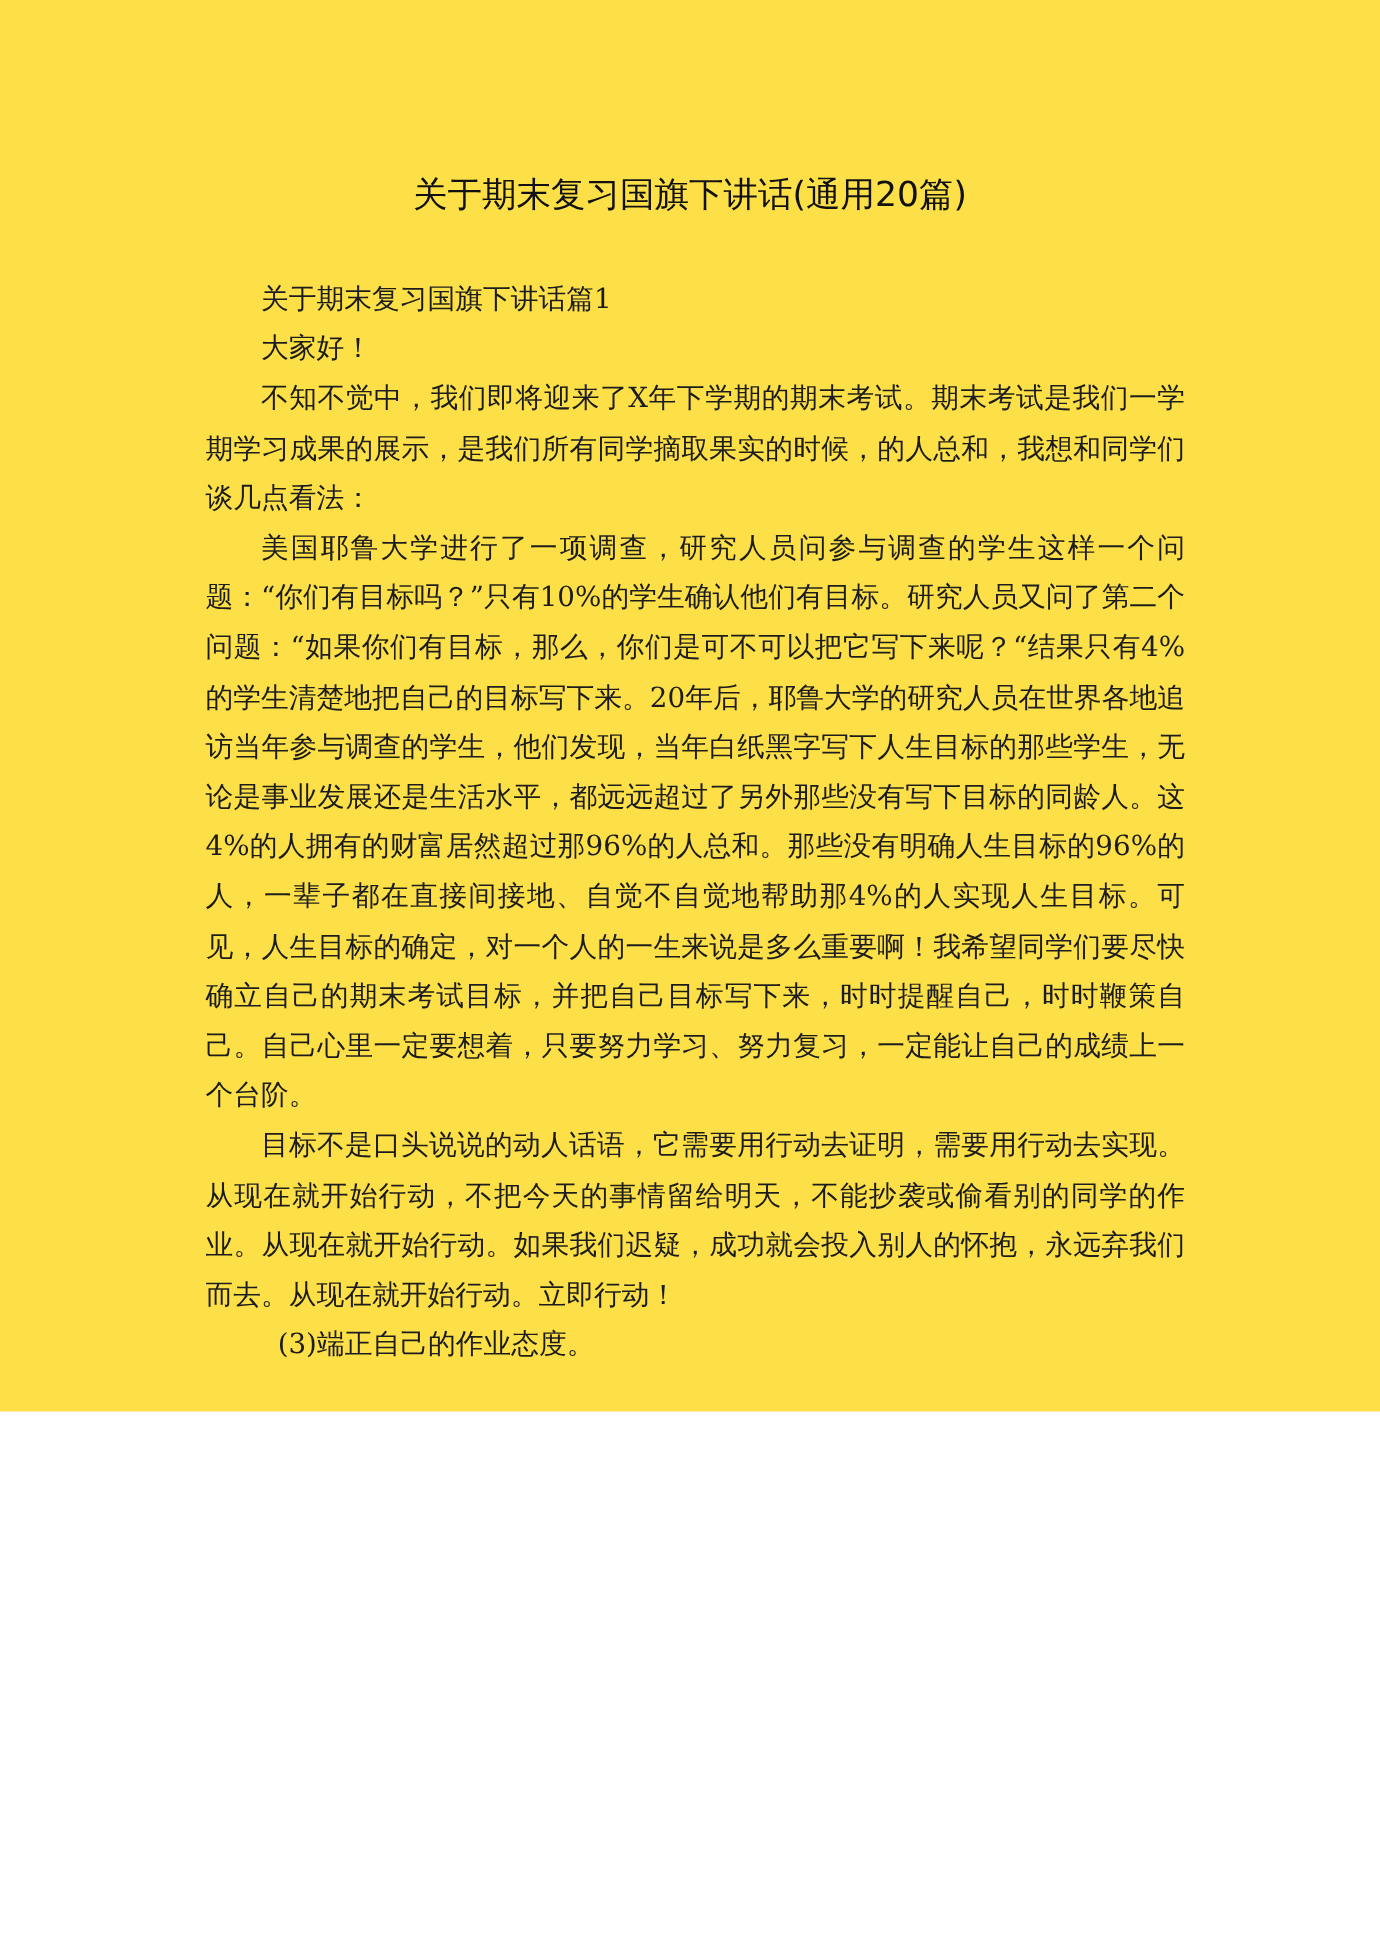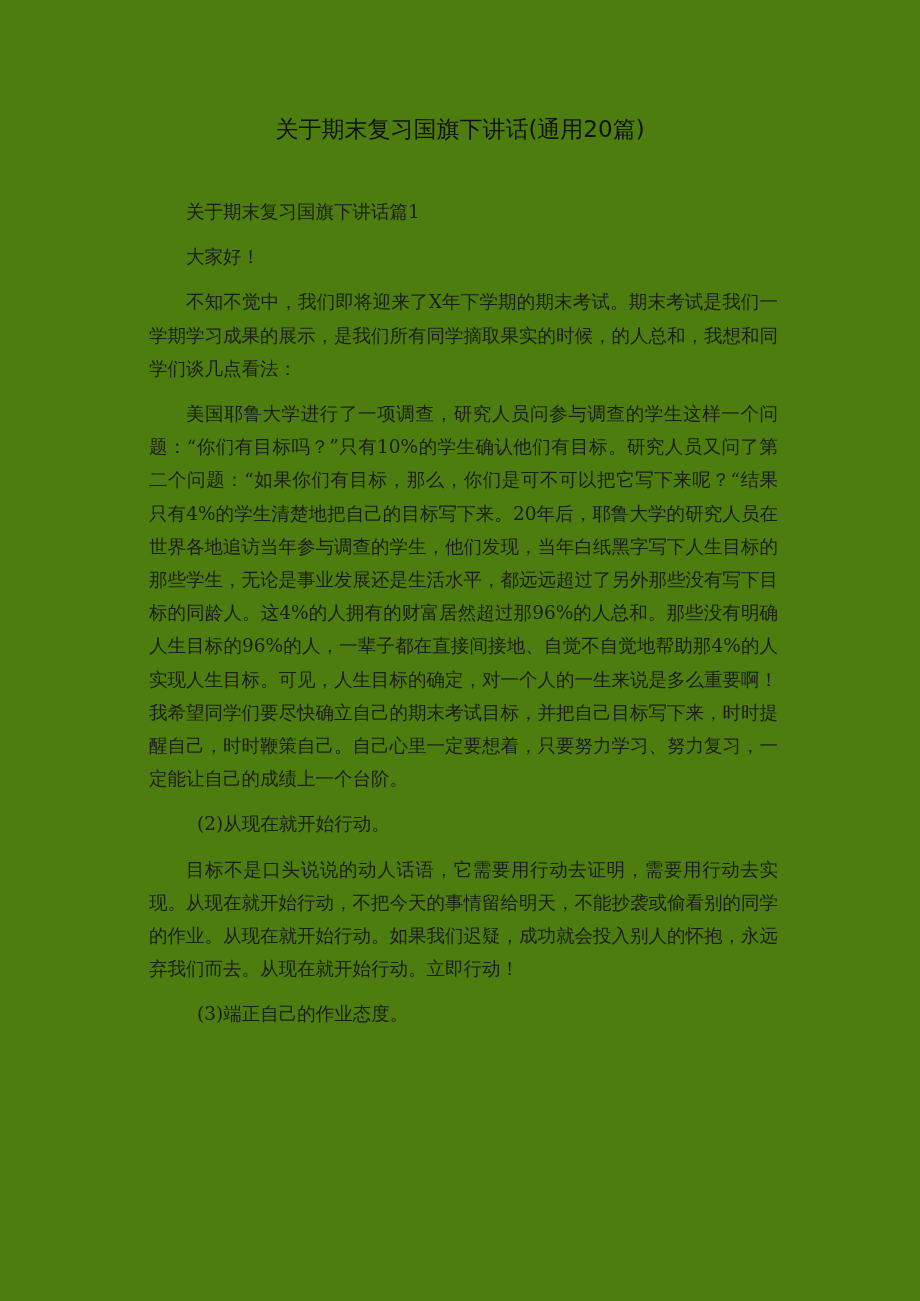--- a/index.html
+++ b/index.html
@@ -12,22 +12,22 @@
       height: 1301px;
       position: relative;
       overflow: hidden;
       color: #1a1a1a;
     }
     .page {
       position: absolute;
       left: 0;
       top: 0;
       width: 920px;
-      height: 1301px;
-      background: #4d7c0f;
+      height: 941px;
+      background: #fde047;
     }
     .doc-title {
       position: absolute;
       left: 0;
       top: 114px;
       width: 920px;
       text-align: center;
       font-family: "DejaVu Sans", "Liberation Sans", sans-serif;
       font-size: 23px;
       font-weight: normal;
@@ -41,21 +41,21 @@
       top: 183px;
       width: 653px;
       font-family: "DejaVu Serif", "Liberation Serif", serif;
       font-size: 18.5px;
       line-height: 33.2px;
       color: #1c1c1c;
       text-align: justify;
       text-justify: inter-character;
     }
     .body p {
-      margin: 12px;
+      margin: 0;
       padding: 0;
     }
     .indent {
       text-indent: 2em;
     }
     .indent-item {
       text-indent: 2.6em;
     }
     .subhead {
       text-indent: 2em;
@@ -66,17 +66,16 @@
 
 <div class="page">
   <h1 class="doc-title">关于期末复习国旗下讲话(通用20篇)</h1>
 
   <div class="body">
     <p class="subhead">关于期末复习国旗下讲话篇1</p>
     <p class="subhead">大家好！</p>
 
     <p class="indent">不知不觉中，我们即将迎来了X年下学期的期末考试。期末考试是我们一学期学习成果的展示，是我们所有同学摘取果实的时候，的人总和，我想和同学们谈几点看法：</p>
     <p class="indent">美国耶鲁大学进行了一项调查，研究人员问参与调查的学生这样一个问题：“你们有目标吗？”只有10%的学生确认他们有目标。研究人员又问了第二个问题：“如果你们有目标，那么，你们是可不可以把它写下来呢？“结果只有4%的学生清楚地把自己的目标写下来。20年后，耶鲁大学的研究人员在世界各地追访当年参与调查的学生，他们发现，当年白纸黑字写下人生目标的那些学生，无论是事业发展还是生活水平，都远远超过了另外那些没有写下目标的同龄人。这4%的人拥有的财富居然超过那96%的人总和。那些没有明确人生目标的96%的人，一辈子都在直接间接地、自觉不自觉地帮助那4%的人实现人生目标。可见，人生目标的确定，对一个人的一生来说是多么重要啊！我希望同学们要尽快确立自己的期末考试目标，并把自己目标写下来，时时提醒自己，时时鞭策自己。自己心里一定要想着，只要努力学习、努力复习，一定能让自己的成绩上一个台阶。</p>
-    <p class="indent-item">(2)从现在就开始行动。</p>
     <p class="indent">目标不是口头说说的动人话语，它需要用行动去证明，需要用行动去实现。从现在就开始行动，不把今天的事情留给明天，不能抄袭或偷看别的同学的作业。从现在就开始行动。如果我们迟疑，成功就会投入别人的怀抱，永远弃我们而去。从现在就开始行动。立即行动！</p>
     <p class="indent-item">(3)端正自己的作业态度。</p>
   </div>
 </div>
 
 </body></html>

